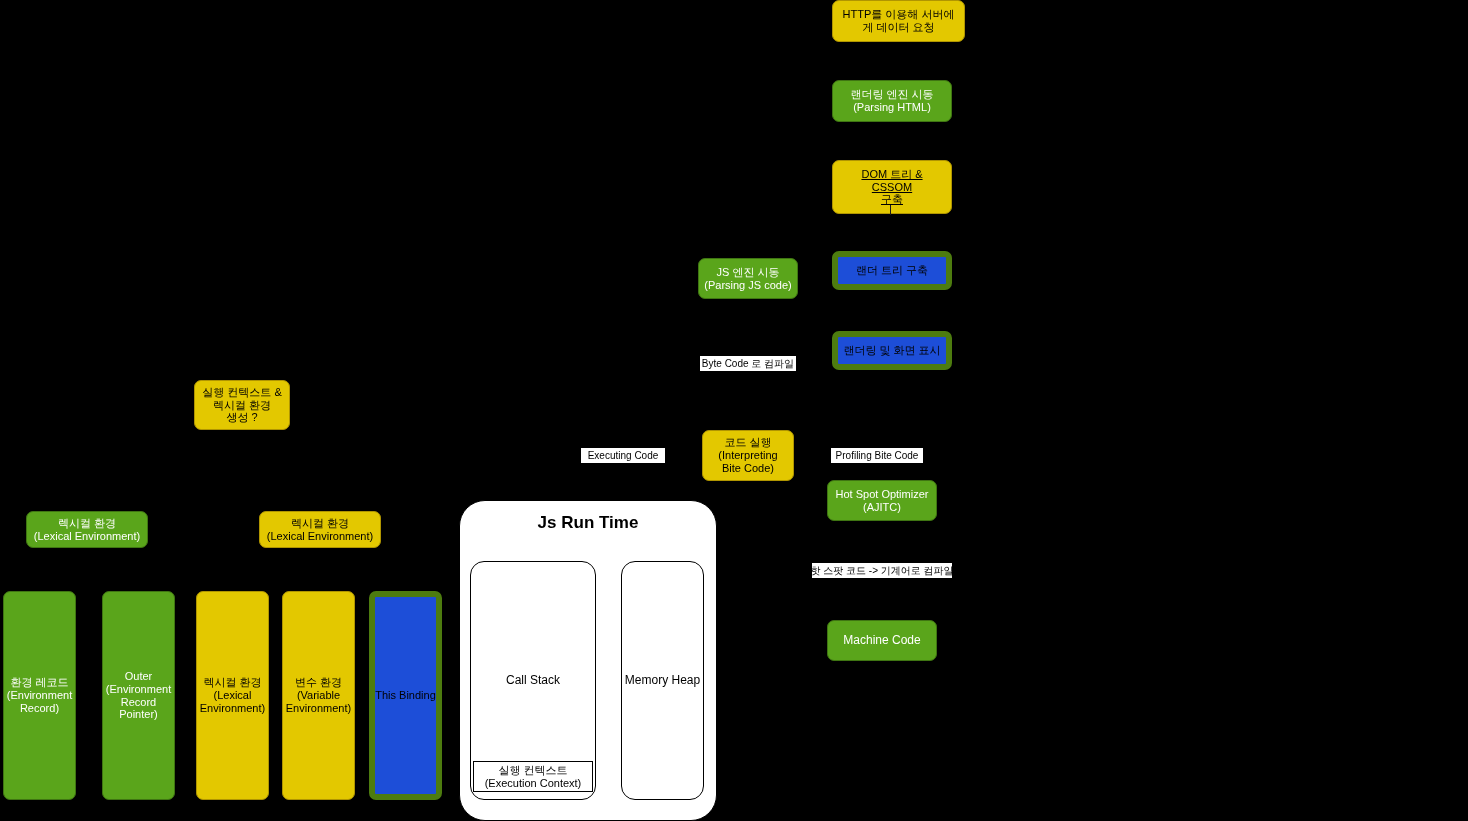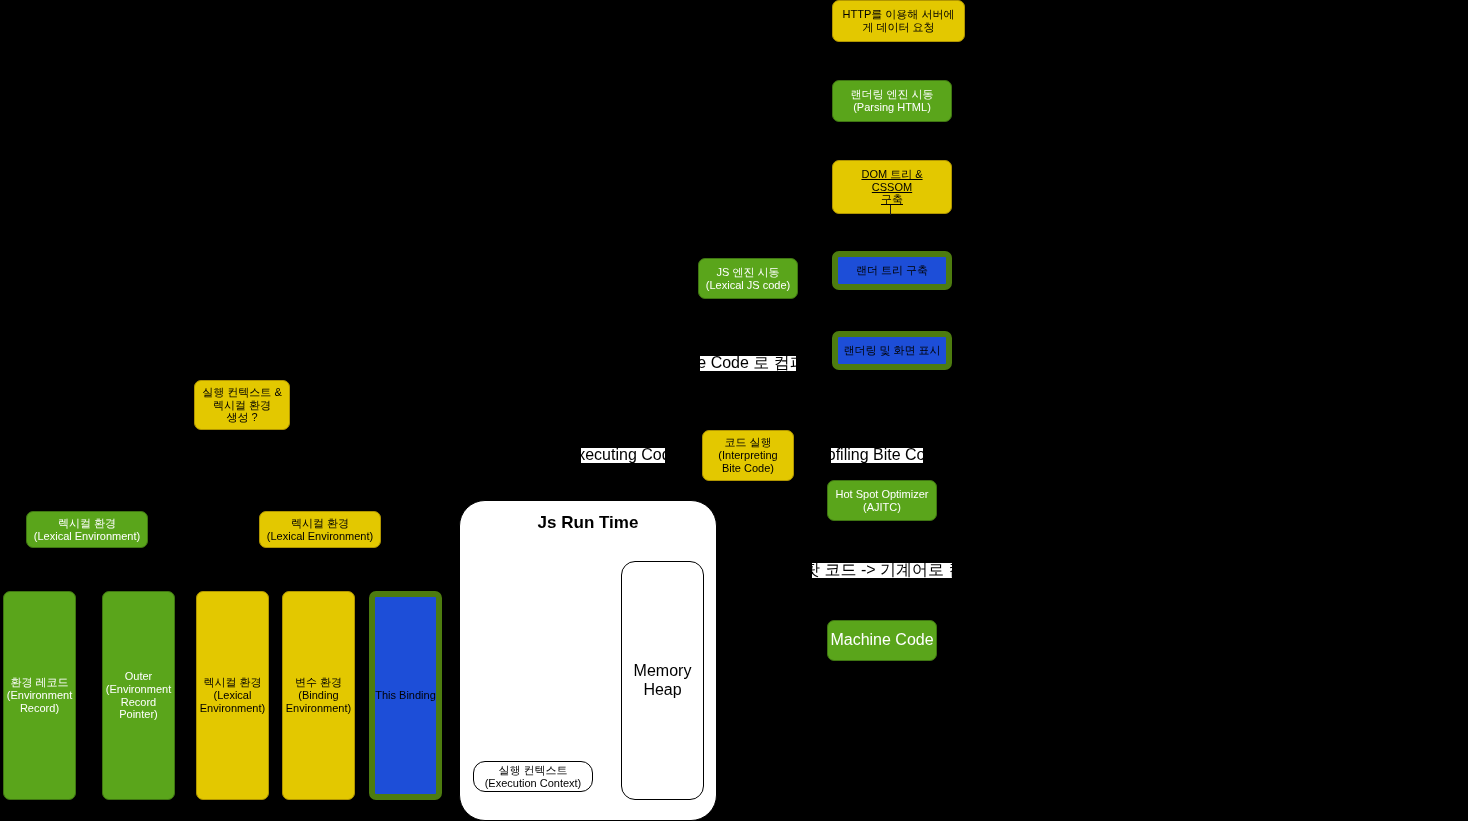--- a/index.html
+++ b/index.html
@@ -75,25 +75,25 @@
   .n-inner {
     background: #ffffff;
     color: #000000;
     border: 1px solid #000000;
     border-radius: 14px;
   }
   .n-ec {
     background: #ffffff;
     color: #000000;
     border: 1px solid #000000;
-    border-radius: 12px;
+    border-radius: 0;
   }
-  .fs10 { font-size: 16px; }
+  .fs10 { font-size: 10px; }
   .fs11 { font-size: 11px; }
-  .fs12 { font-size: 16px; }
+  .fs12 { font-size: 12px; }
   .fs17 { font-size: 17px; }
   .pt-title { padding-top: 12px; }
   .tick {
     position: absolute;
     background: #1a1a1a;
     width: 1px;
   }
 </style>
 </head>
 <body>
@@ -109,41 +109,42 @@
   <div class="node n-yellow fs11" style="left:832px; top:160px; width:120px; height:54px;text-decoration:underline;">DOM 트리 &amp;
 CSSOM
 구축</div>
   <div class="tick" style="left:890px; top:205px; height:10px;"></div>
 
   <div class="node n-white fs11" style="left:832px; top:251px; width:120px; height:39px;">랜더 트리 구축</div>
 
   <div class="node n-white fs11" style="left:832px; top:331px; width:120px; height:39px;">랜더링 및 화면 표시</div>
 
   <div class="node n-green fs11" style="left:698px; top:258px; width:100px; height:41px;">JS 엔진 시동
-(Lexical JS code)</div>
+(Parsing JS code)</div>
 
   <div class="node n-label fs10" style="left:700px; top:356px; width:96px; height:15px;">Byte Code 로 컴파일</div>
 
   <div class="node n-yellow fs11" style="left:702px; top:430px; width:92px; height:51px;">코드 실행
 (Interpreting
 Bite Code)</div>
 
   <div class="node n-label fs10" style="left:581px; top:448px; width:84px; height:15px;">Executing Code</div>
 
   <div class="node n-label fs10" style="left:831px; top:448px; width:92px; height:15px;">Profiling Bite Code</div>
 
   <div class="node n-green fs11" style="left:827px; top:480px; width:110px; height:41px;">Hot Spot Optimizer
 (AJITC)</div>
 
   <div class="node n-label fs10" style="left:812px; top:563px; width:140px; height:15px;">핫 스팟 코드 -&gt; 기계어로 컴파일</div>
 
   <div class="node n-green fs12" style="left:827px; top:620px; width:110px; height:41px;">Machine Code</div>
 
   <div class="node n-container fs17 pt-title" style="left:459px; top:500px; width:258px; height:321px;">Js Run Time</div>
 
+  <div class="node n-inner fs12" style="left:470px; top:561px; width:126px; height:239px;">Call Stack</div>
 
   <div class="node n-ec fs11" style="left:473px; top:761px; width:120px; height:31px;">실행 컨텍스트
 (Execution Context)</div>
 
   <div class="node n-inner fs12" style="left:621px; top:561px; width:83px; height:239px;">Memory Heap</div>
 
   <div class="node n-yellow fs11" style="left:194px; top:380px; width:96px; height:50px;">실행 컨텍스트 &amp;
 렉시컬 환경
 생성 ?</div>
 
@@ -160,18 +161,18 @@
 Pointer)</div>
 
   <div class="node n-yellow fs11" style="left:259px; top:511px; width:122px; height:37px;">렉시컬 환경
 (Lexical Environment)</div>
 
   <div class="node n-yellow fs11" style="left:196px; top:591px; width:73px; height:209px;">렉시컬 환경
 (Lexical
 Environment)</div>
 
   <div class="node n-yellow fs11" style="left:282px; top:591px; width:73px; height:209px;">변수 환경
-(Binding
+(Variable
 Environment)</div>
 
   <div class="node n-white fs11" style="left:369px; top:591px; width:73px; height:209px;">This Binding</div>
 
 </div>
 
 </body></html>

